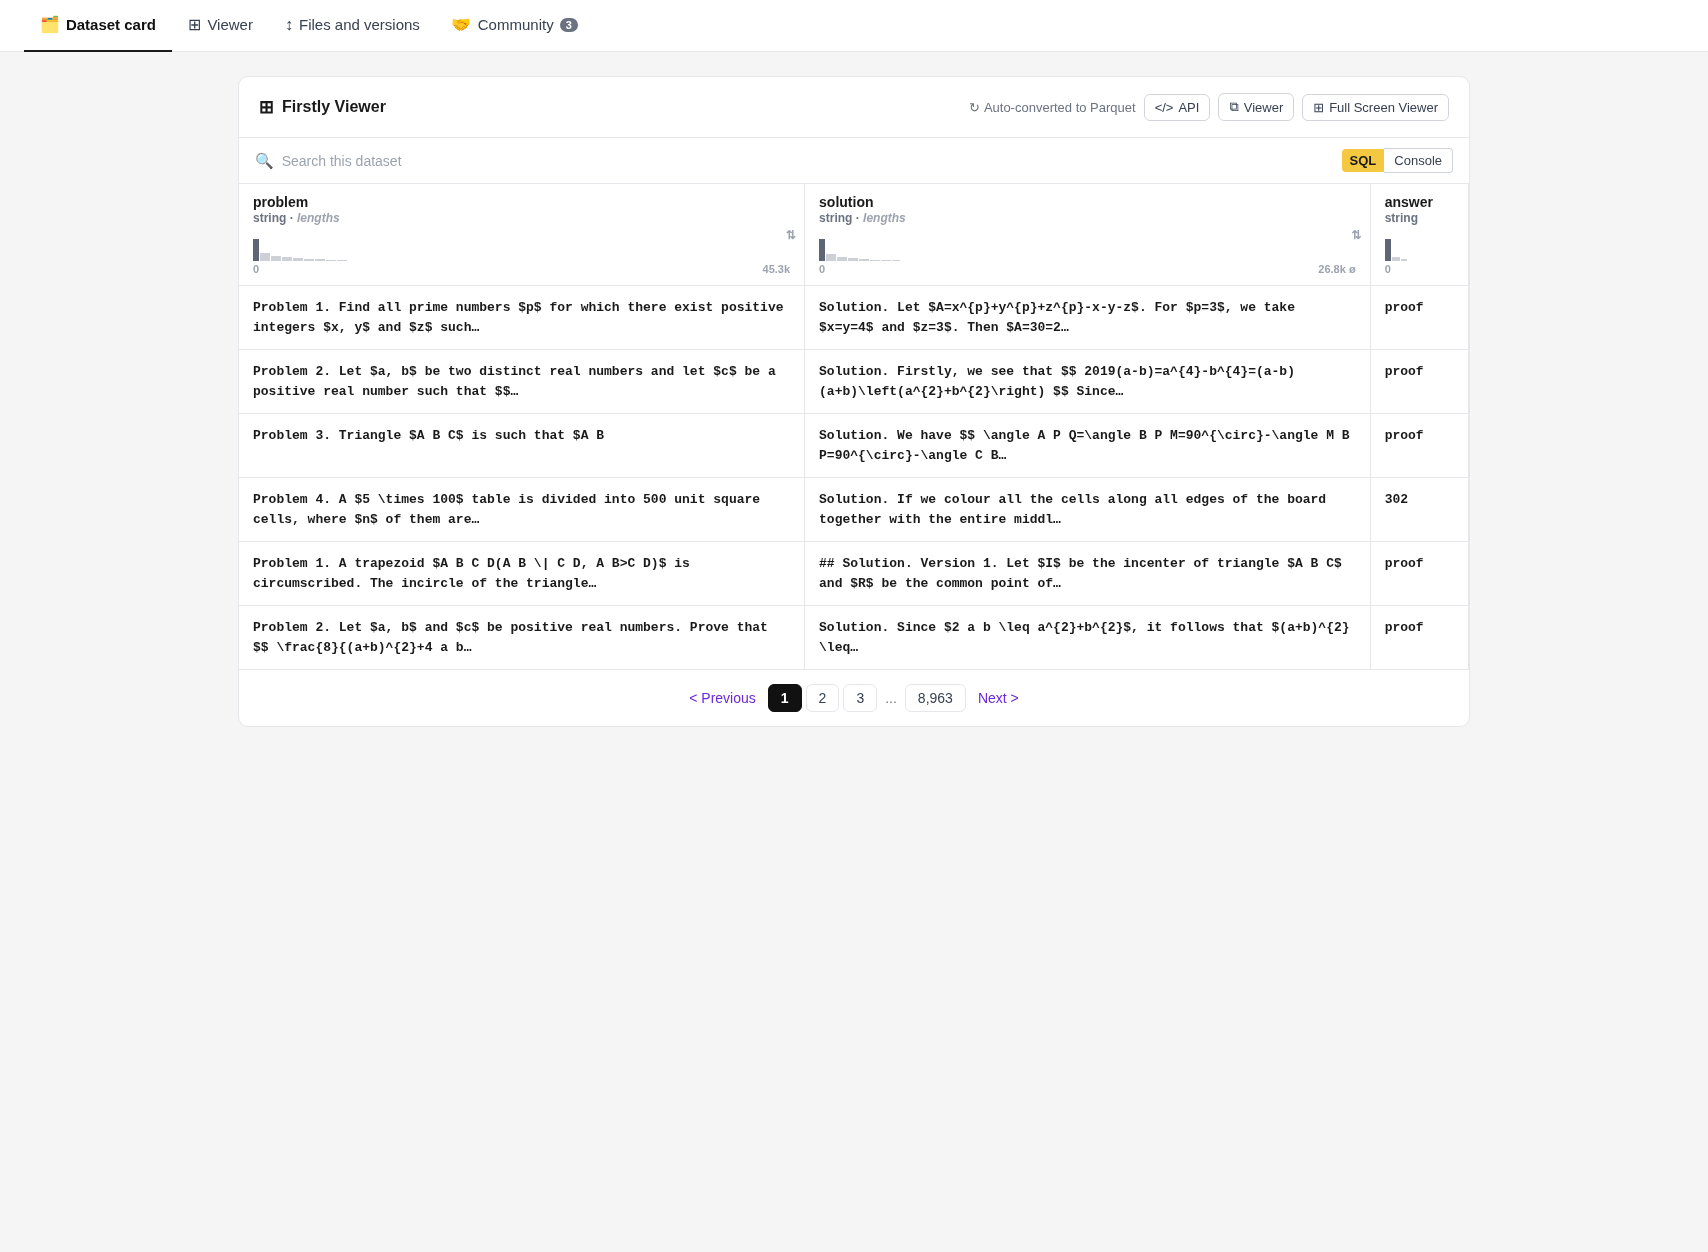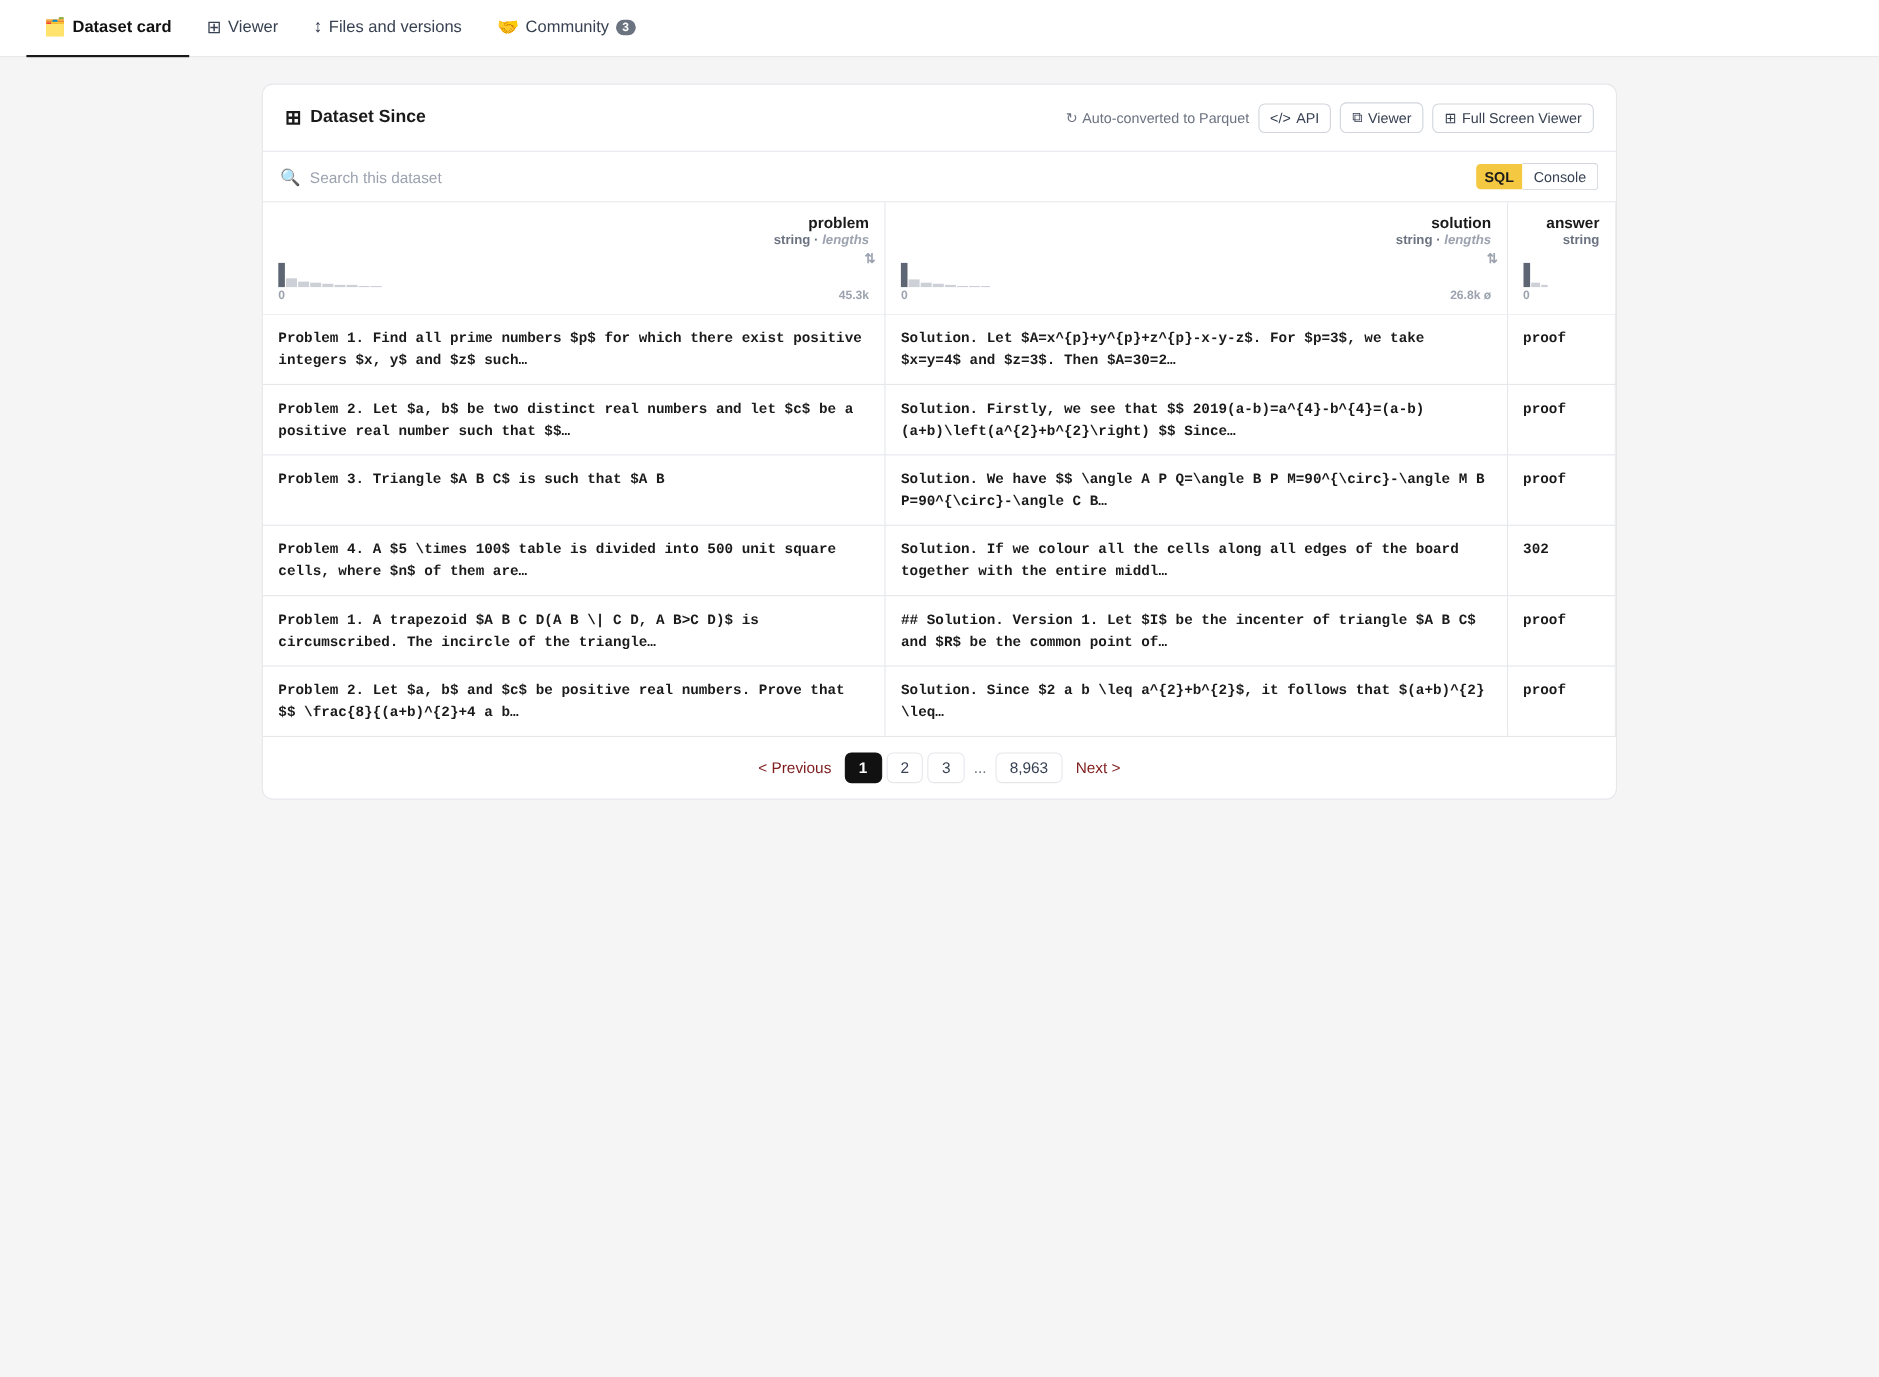--- a/index.html
+++ b/index.html
@@ -40,21 +40,21 @@
     .search-input-wrap { display: flex; align-items: center; gap: 8px; flex: 1; }
     .search-icon-char { color: #9ca3af; font-size: 15px; }
     .search-input { border: none; outline: none; font-size: 14px; color: #374151; width: 400px; background: transparent; }
     .search-input::placeholder { color: #9ca3af; }
     .sql-console { display: flex; align-items: center; gap: 0; }
     .sql-badge { background: #f5c842; color: #1a1a1a; font-weight: 700; font-size: 13px; padding: 4px 8px; border-radius: 4px 0 0 4px; }
     .console-btn { border: 1px solid #d1d5db; border-left: none; background: #fff; padding: 4px 10px; font-size: 13px; cursor: pointer; border-radius: 0 4px 4px 0; color: #374151; }
 
     
     .data-table { width: 100%; border-collapse: collapse; table-layout: fixed; }
-    .data-table th { background: #fff; border-bottom: 1px solid #e5e7eb; border-right: 1px solid #e5e7eb; padding: 10px 14px; text-align: right; vertical-align: top; position: relative; }
+    .data-table th { background: #fff; border-bottom: 1px solid #e5e7eb; border-right: 1px solid #e5e7eb; padding: 10px 14px; text-align: left; vertical-align: top; position: relative; }
     .data-table td { border-bottom: 1px solid #e5e7eb; border-right: 1px solid #e5e7eb; padding: 12px 14px; vertical-align: top; font-size: 13px; line-height: 1.5; font-family: 'Courier New', Courier, monospace; font-weight: bold; }
     .data-table tr:last-child td { border-bottom: none; }
     .col-problem { width: 46%; }
     .col-solution { width: 46%; }
     .col-answer { width: 8%; }
 
     .col-header-name { font-weight: 700; font-size: 14px; font-family: -apple-system, BlinkMacSystemFont, 'Segoe UI', sans-serif; }
     .col-header-type { font-size: 12px; color: #6b7280; font-family: -apple-system, BlinkMacSystemFont, 'Segoe UI', sans-serif; margin-top: 1px; }
     .col-header-type em { font-style: italic; color: #9ca3af; }
     .sort-icon { position: absolute; right: 8px; top: 50%; transform: translateY(-50%); color: #9ca3af; font-size: 12px; }
@@ -63,21 +63,21 @@
     .mini-hist { margin-top: 8px; }
     .hist-bar-wrap { position: relative; height: 28px; display: flex; align-items: flex-end; gap: 1px; }
     .hist-bar { background: #9ca3af; opacity: 0.5; }
     .hist-bar.highlighted { background: #4b5563; opacity: 0.9; }
     .hist-scale { display: flex; justify-content: space-between; font-size: 11px; color: #9ca3af; margin-top: 2px; font-family: -apple-system, BlinkMacSystemFont, 'Segoe UI', sans-serif; }
 
     
     .pagination { display: flex; align-items: center; justify-content: center; padding: 14px; gap: 4px; border-top: 1px solid #e5e7eb; }
     .page-btn { border: 1px solid #e5e7eb; background: #fff; padding: 5px 12px; border-radius: 6px; cursor: pointer; font-size: 14px; color: #374151; }
     .page-btn.active { background: #111; color: #fff; border-color: #111; font-weight: 600; }
-    .page-prev-next { border: none; background: transparent; padding: 5px 8px; cursor: pointer; font-size: 14px; color: #7f1d1d; }
+    .page-prev-next { border: none; background: transparent; padding: 5px 8px; cursor: pointer; font-size: 14px; color: #6d28d9; }
 
     .truncate-cell { overflow: hidden; display: -webkit-box; -webkit-line-clamp: 3; -webkit-box-orient: vertical; }
   </style>
 </head>
 <body>
 
 <nav class="top-nav">
   <div class="tab active">
     <span class="tab-icon">🗂️</span>
     <span>Dataset card</span>
@@ -96,21 +96,21 @@
     <span class="badge">3</span>
   </div>
 </nav>
 
 <div class="main">
   <div class="viewer-card">
 
     <div class="card-header">
       <div class="card-title">
         <span class="card-title-icon">⊞</span>
-        <span>Dataset Since</span>
+        <span>Firstly Viewer</span>
       </div>
       <div class="header-actions">
         <span class="action-link">
           <span>↻</span>
           <span>Auto-converted to Parquet</span>
         </span>
         <button class="action-btn">
           <span>&lt;/&gt;</span>
           <span>API</span>
         </button>

